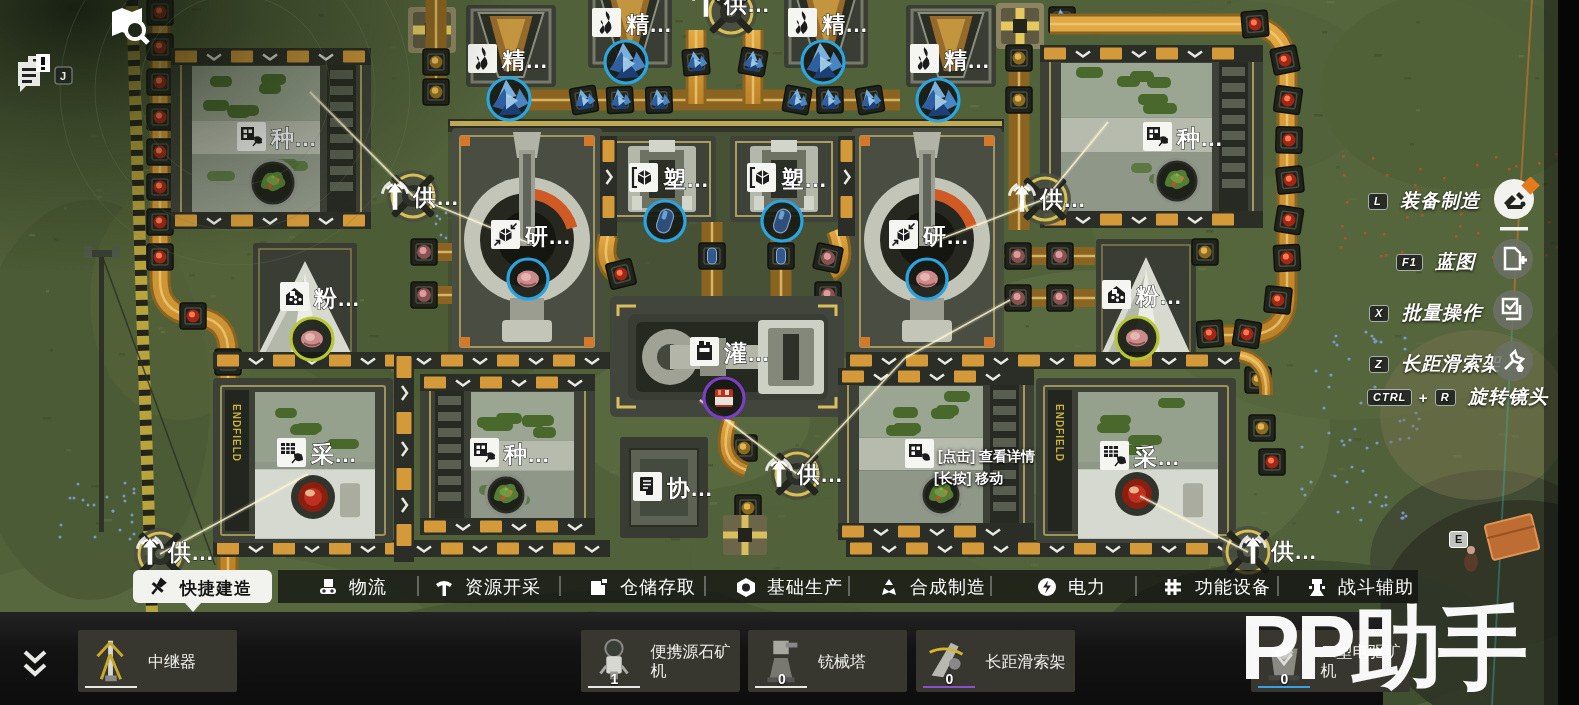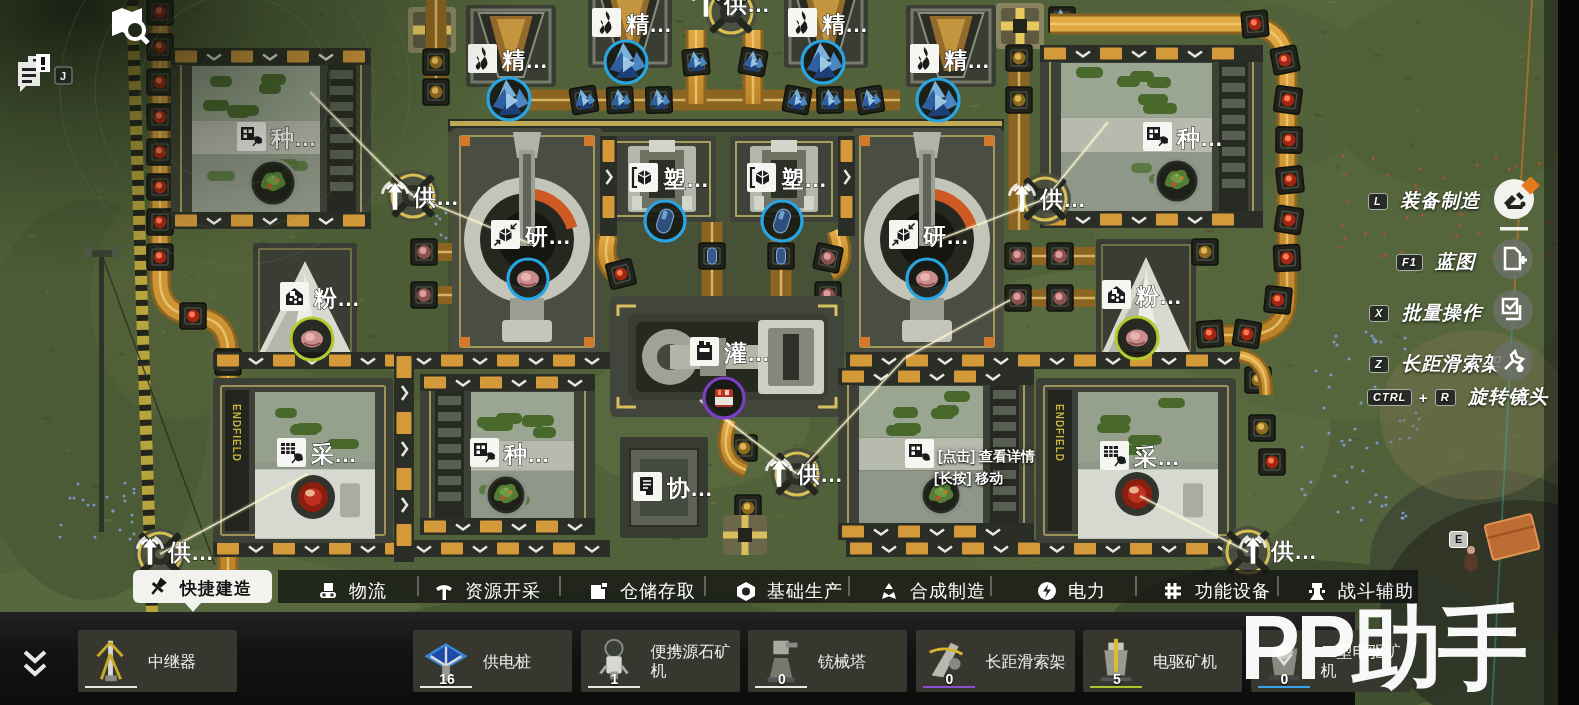--- a/index.html
+++ b/index.html
@@ -1,24 +1,24 @@
 <!DOCTYPE html>
 <html><head><meta charset="utf-8">
 <style>
 html,body{margin:0;padding:0;width:1579px;height:705px;overflow:hidden;background:#51613a;font-family:"Liberation Sans",sans-serif;}
 #stage{position:relative;width:1579px;height:705px;overflow:hidden;}
 #map{position:absolute;left:0;top:0;}
 .ui{position:absolute;color:#fff;}
 .key{display:inline-block;background:rgba(35,37,35,.9);border:1px solid #a8aea8;border-radius:3px;color:#fff;font-size:11px;font-weight:bold;padding:0 5px;line-height:15px;vertical-align:2px;}
 .menurow{position:absolute;white-space:nowrap;text-shadow:0 1px 3px rgba(0,0,0,.9);color:#fff;font-size:19px;font-weight:bold;letter-spacing:1px;font-style:italic;}
 .toolbar{position:absolute;left:278px;top:570px;width:1140px;height:33px;background:rgba(16,16,16,.74);}
-.toolitem{position:absolute;top:0;height:33px;display:flex;align-items:flex-end;color:#fff;font-size:18px;white-space:nowrap;letter-spacing:1px;}
+.toolitem{position:absolute;top:0;height:33px;display:flex;align-items:center;color:#fff;font-size:18px;white-space:nowrap;letter-spacing:1px;}
 .toolitem svg{margin-right:9px;}
 .tooldiv{position:absolute;top:6px;height:20px;width:2px;background:rgba(255,255,255,.3);}
-.bottombar{position:absolute;left:0;top:612px;width:1355px;height:93px;background:linear-gradient(#232323,#131313 40%,#0d0d0d);}
+.bottombar{position:absolute;left:0;top:612px;width:1355px;height:93px;background:linear-gradient(#232323,#131313 40%,#0d0d0d);padding-left:28px;}
 .card{position:absolute;top:18px;width:159px;height:62px;background:#37372f;border-radius:2px;}
 .cardname{position:absolute;left:70px;top:50%;transform:translateY(-50%);font-size:16px;color:#f0f0ec;line-height:19px;width:86px;}
 .cardnum{position:absolute;left:14px;bottom:5px;width:40px;text-align:center;color:#fff;font-size:14px;font-weight:bold;text-shadow:0 1px 2px #000;}
 .cardbar{position:absolute;left:7px;bottom:4px;width:52px;height:2.5px;background:#e8e8e4;}
 .shadow{text-shadow:0 1px 2px rgba(0,0,0,.95),0 0 4px rgba(0,0,0,.7);}
 </style></head><body>
 <div id="stage">
 <svg id="map" width="1579" height="705" viewBox="0 0 1579 705">
 <defs>
 <radialGradient id="vig" cx="0.12" cy="0.02" r="0.70">
@@ -1711,30 +1711,20 @@
         <svg style="position:absolute;left:6px;top:3px" width="54" height="54" viewBox="0 0 56 56">
           <rect x="25" y="8" width="5" height="40" fill="#d8d8d2"></rect>
           <path d="M27,10 L14,24 M27,10 L40,24 M27,22 L18,48 M27,22 L38,48" stroke="#c8a828" stroke-width="3" fill="none"></path>
           <rect x="22" y="44" width="12" height="6" fill="#8a8a84"></rect>
         </svg>
         <div class="cardname">中继器</div>
         <div class="cardbar" style="background:#e8e8e4"></div>
       </div>
 
 
-<div class="card" style="left:413px">
-        <svg style="position:absolute;left:6px;top:3px" width="54" height="54" viewBox="0 0 56 56">
-          <path d="M28,12 L8,24 28,36 48,24 Z" fill="#1d4aa8" stroke="#3a86d8" stroke-width="2.5"></path>
-          <path d="M28,14 v22 M12,24 l16,10 M44,24 l-16,10" stroke="#d8d8d8" stroke-width="2.5"></path>
-          <rect x="24" y="34" width="8" height="16" fill="#9a9a92"></rect>
-        </svg>
-        <div class="cardname">供电桩</div>
-        <div class="cardnum">16</div>
-        <div class="cardbar" style="background:#e8e8e4"></div>
-      </div>
 
 <div class="card" style="left:580.5px">
         <svg style="position:absolute;left:6px;top:3px" width="54" height="54" viewBox="0 0 56 56">
           <circle cx="28" cy="16" r="9" fill="#3a3e38" stroke="#888" stroke-width="2"></circle>
           <rect x="20" y="24" width="16" height="18" rx="2" fill="#d8d8d2"></rect>
           <path d="M14,42 l6,-8 M42,42 l-6,-8" stroke="#aaa" stroke-width="3"></path>
           <rect x="24" y="40" width="8" height="8" fill="#9a9a92"></rect>
         </svg>
         <div class="cardname">便携源石矿<br>机</div>
         <div class="cardnum">1</div>
@@ -1757,31 +1747,20 @@
         <svg style="position:absolute;left:6px;top:3px" width="54" height="54" viewBox="0 0 56 56">
           <path d="M10,44 L30,10 38,14 22,46 Z" fill="#b8b8b0"></path>
           <path d="M8,20 q16,-8 34,2" stroke="#d8b428" stroke-width="3" fill="none"></path>
           <circle cx="34" cy="32" r="6" fill="#888"></circle>
         </svg>
         <div class="cardname">长距滑索架</div>
         <div class="cardnum">0</div>
         <div class="cardbar" style="background:#8a4fd0"></div>
       </div>
 
-<div class="card" style="left:1083px">
-        <svg style="position:absolute;left:6px;top:3px" width="54" height="54" viewBox="0 0 56 56">
-          <path d="M16,18 h24 l-3,26 h-18 Z" fill="#9a9a92"></path>
-          <path d="M20,10 h16 v8 h-16 Z" fill="#c8c8c0"></path>
-          <rect x="26" y="6" width="4" height="34" fill="#d8c028"></rect>
-          <path d="M12,46 h32 v4 h-32 Z" fill="#555"></path>
-        </svg>
-        <div class="cardname">电驱矿机</div>
-        <div class="cardnum">5</div>
-        <div class="cardbar" style="background:#a8c832"></div>
-      </div>
 
 <div class="card" style="left:1250.5px">
         <svg style="position:absolute;left:6px;top:3px" width="54" height="54" viewBox="0 0 56 56">
           <path d="M14,16 h28 l-4,28 h-20 Z" fill="#8a8a82"></path>
           <path d="M28,12 l10,8 -10,8 -10,-8 Z" fill="#c8c8c0"></path>
           <rect x="12" y="44" width="32" height="5" fill="#444"></rect>
           <path d="M20,22 l8,10 8,-10" stroke="#ddd" stroke-width="3" fill="none"></path>
         </svg>
         <div class="cardname">二型电驱矿<br>机</div>
         <div class="cardnum">0</div>

